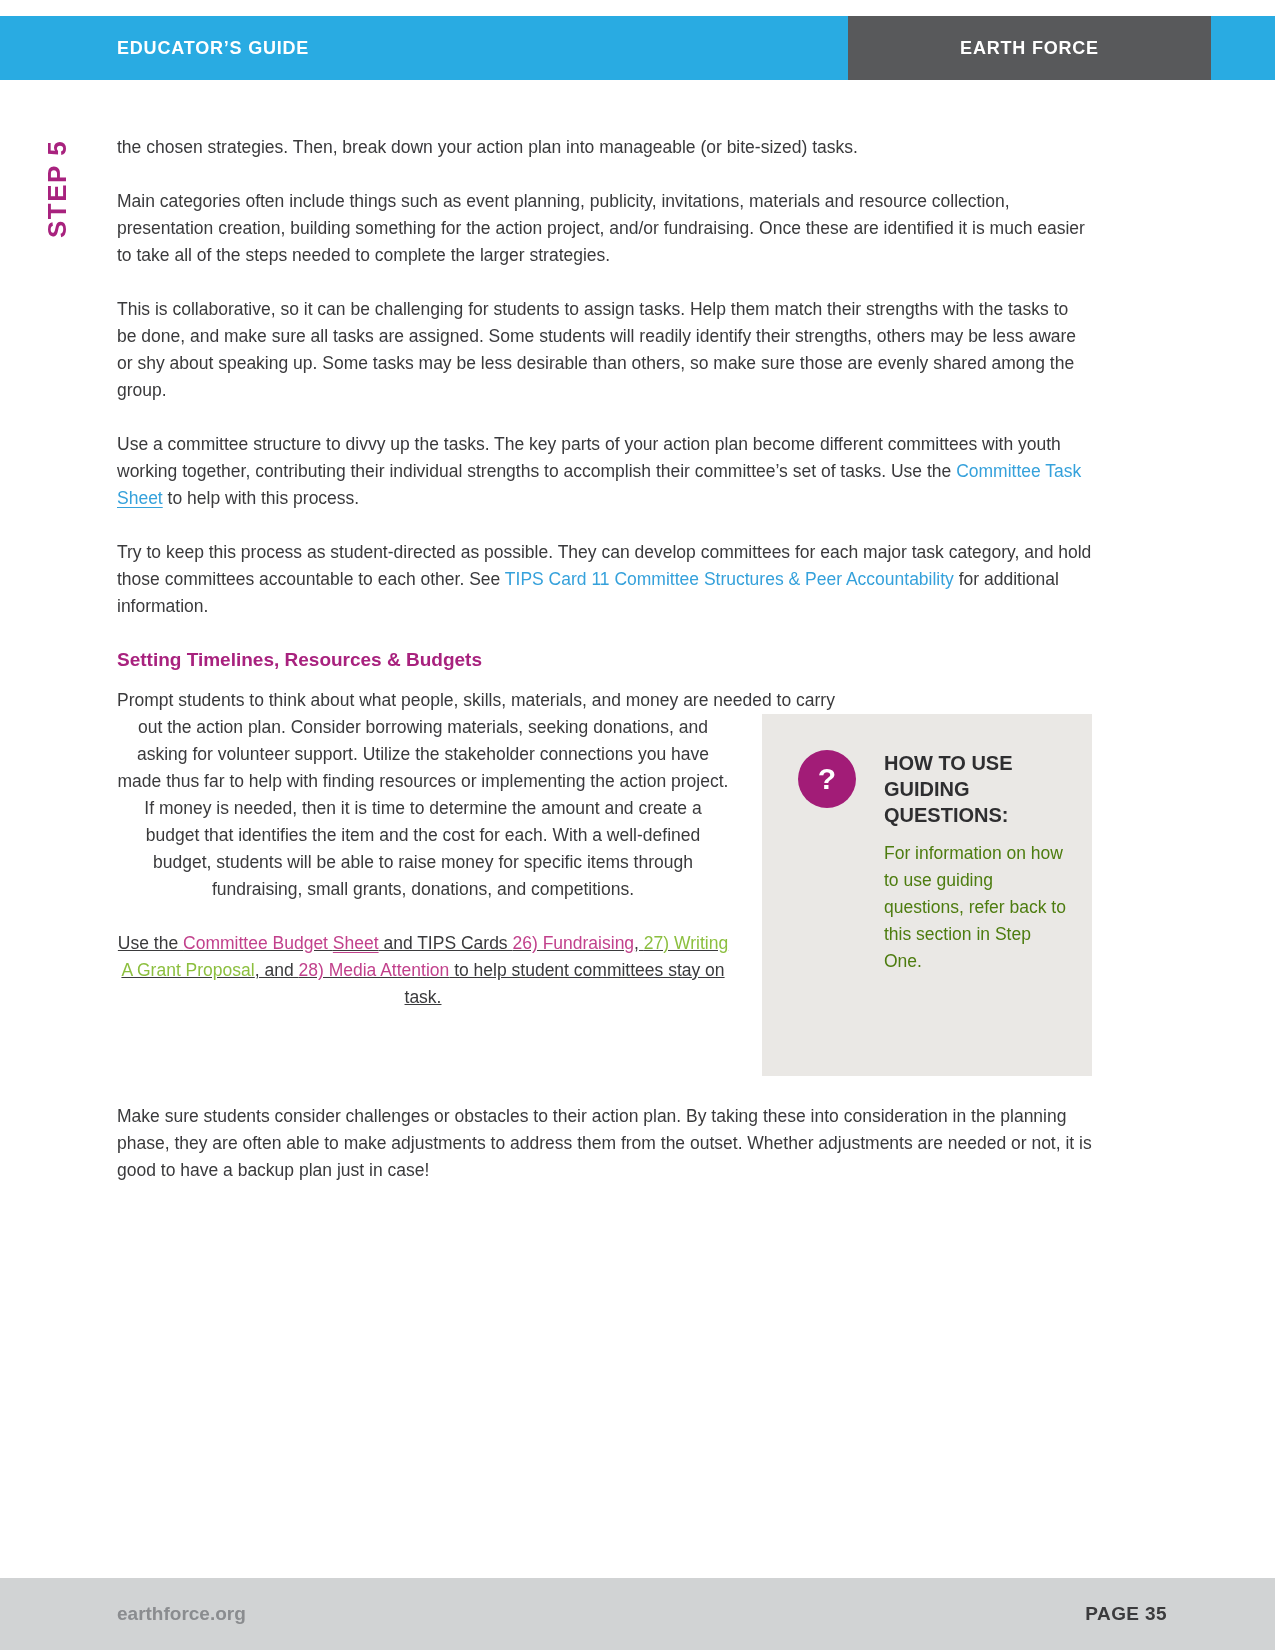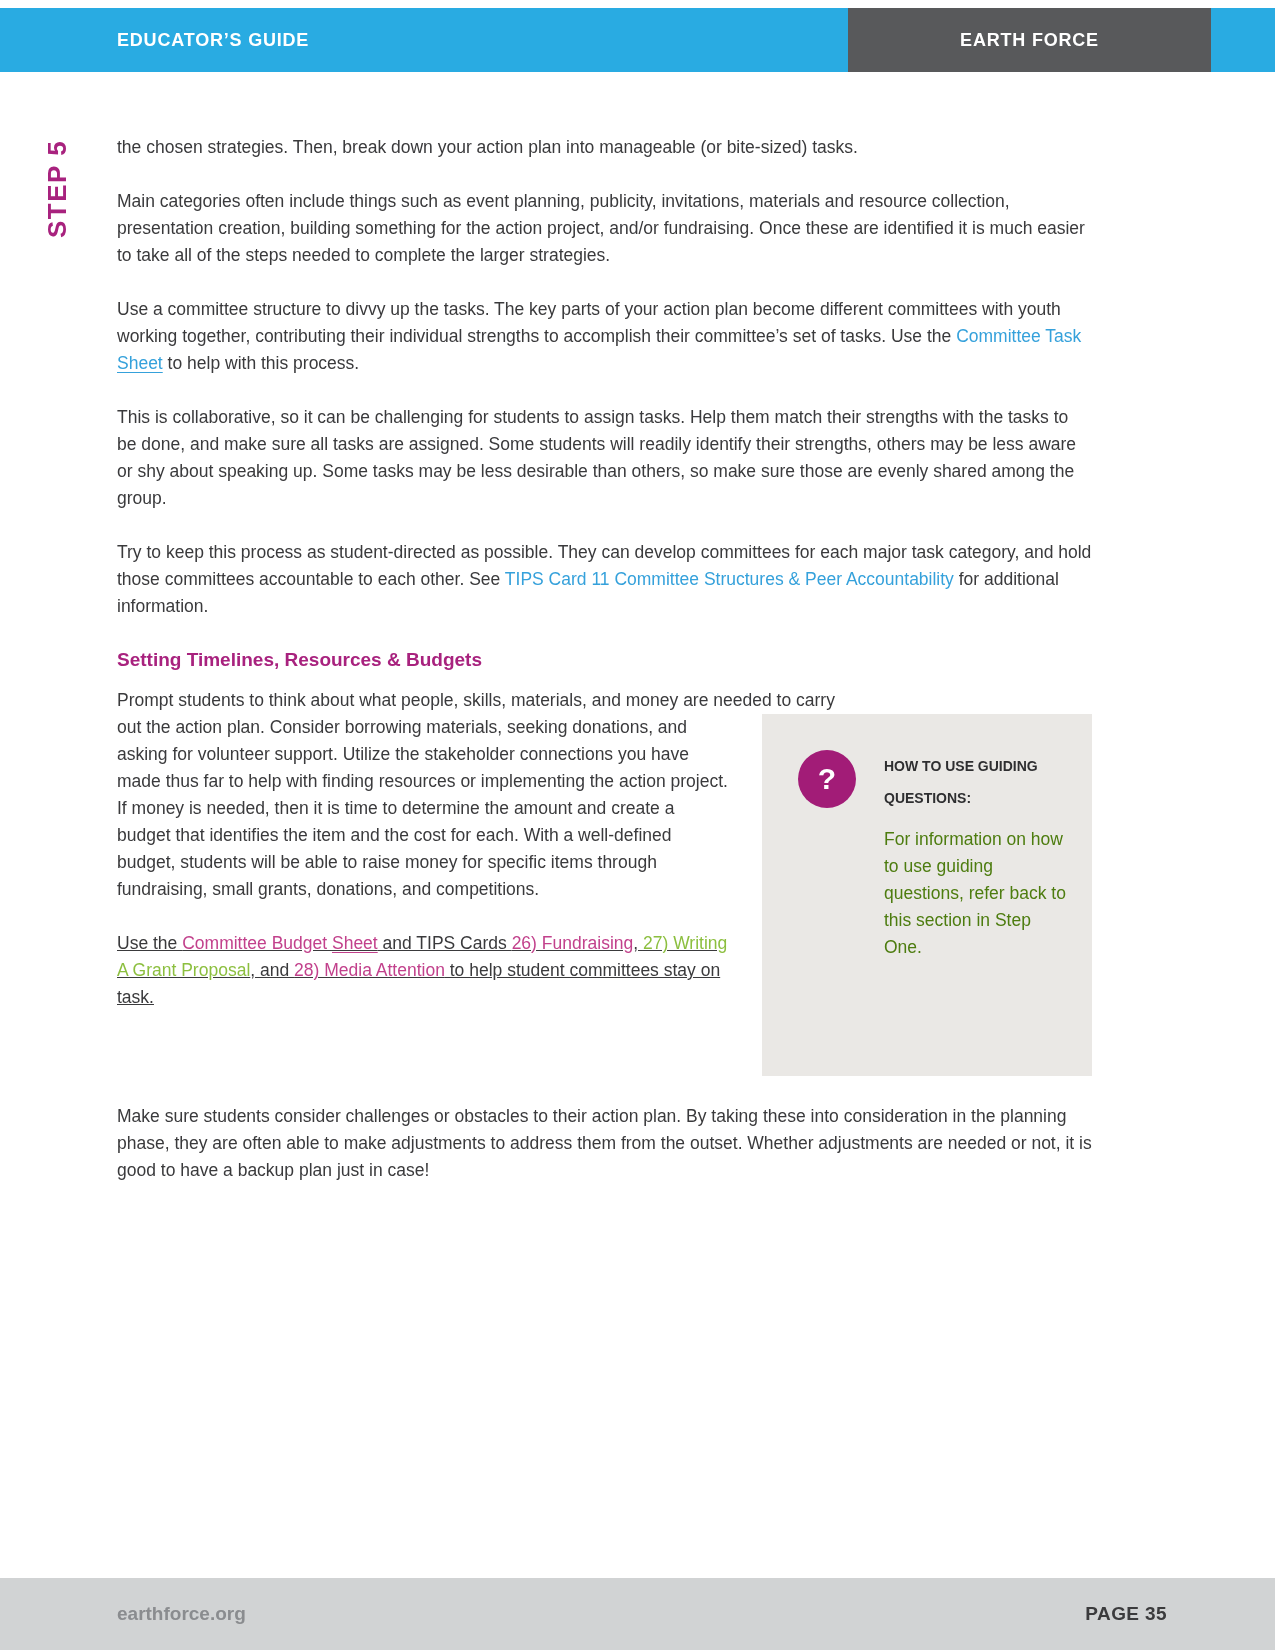--- a/index.html
+++ b/index.html
@@ -6,21 +6,21 @@
   html,body { background:#ffffff; }
   body { font-family:"Liberation Sans","DejaVu Sans",sans-serif; color:#3a3a3c; }
 
   .page {
     position:relative; width:1275px; height:1650px;
     background:#ffffff; overflow:hidden; margin:0 auto;
   }
 
   
   .topbar {
-    position:absolute; top:8px; left:0; right:0; height:64px;
+    position:absolute; top:16px; left:0; right:0; height:64px;
     background:var(--header-cyan,#29ABE2);
   }
   .topbar-title {
     position:absolute; left:117px; top:50%; transform:translateY(-50%);
     color:#ffffff; font-weight:700; font-size:18px; letter-spacing:0.8px;
   }
   .brand-box {
     position:absolute; top:0; right:64px; width:363px; height:64px;
     background:var(--header-dark,#58595B);
     display:flex; align-items:center; justify-content:center;
@@ -44,37 +44,37 @@
     margin:4px 0 14px 0; line-height:26px;
   }
 
   .link-blue { color:var(--link-blue,#35A1DB); }
   .link-pink { color:var(--link-pink,#C2418C); }
   .link-green { color:var(--link-green,#8CBF3F); }
   .u { text-decoration:underline; text-underline-offset:3px; }
 
   
   .wrap-row { display:flex; justify-content:space-between; margin-bottom:27px; }
-  .wrap-left { width:612px; }
+  .wrap-left { width:612px;text-align:center; }
   .wrap-left p:last-child { margin-bottom:16px;text-decoration:underline; }
 
   .callout {
     width:330px; min-height:362px;
     background:var(--callout-bg,#EAE8E5);
     padding:36px 26px 32px 36px;
   }
   .callout-head { display:flex; align-items:flex-start; }
   .q-circle {
     flex:0 0 58px; width:58px; height:58px; border-radius:50%;
     background:var(--magenta-deep,#A21C77);
     display:flex; align-items:center; justify-content:center;
   }
   .q-circle span { color:#ffffff; font-size:30px; font-weight:700; line-height:1; }
   .callout-text { margin-left:28px; width:182px; }
-  .callout-title { font-weight:700; font-size:14px; line-height:32px; color:#2e2e30; }
+  .callout-title { font-weight:700; font-size:20px; line-height:26px; color:#2e2e30; }
   .callout-body { font-size:17.5px; line-height:27px; margin-top:12px; color:#4d7c0f; }
 
   
   .pagefoot {
     position:absolute; left:0; right:0; bottom:0; height:72px;
     background:var(--footer-bg,#D1D3D4);
     display:flex; align-items:center; justify-content:space-between;
     padding:0 108px 0 117px;
   }
   .foot-site { color:#8a8c8f; font-weight:700; font-size:19px; }
@@ -93,23 +93,23 @@
   </header>
 
   <div class="step-label">STEP 5</div>
 
   <main class="content">
 
     <p>the chosen strategies. Then, break down your action plan into manageable (or bite-sized) tasks.</p>
 
     <p>Main categories often include things such as event planning, publicity, invitations, materials and resource collection, presentation creation, building something for the action project, and/or fundraising. Once these are identified it is much easier to take all of the steps needed to complete the larger strategies.</p>
 
+    <p>This is collaborative, so it can be challenging for students to assign tasks. Help them match their strengths with the tasks to be done, and make sure all tasks are assigned. Some students will readily identify their strengths, others may be less aware or shy about speaking up. Some tasks may be less desirable than others, so make sure those are evenly shared among the group.</p>
+
     <p><span>Use a committee structure to divvy up the tasks. The key parts of your action plan become different committees with youth working together, contributing their individual strengths to accomplish their committee’s set of tasks. Use the </span><span class="link-blue"><span>Committee Task </span><span class="u">Sheet</span></span><span> to help with this process.</span></p>
-
-    <p>This is collaborative, so it can be challenging for students to assign tasks. Help them match their strengths with the tasks to be done, and make sure all tasks are assigned. Some students will readily identify their strengths, others may be less aware or shy about speaking up. Some tasks may be less desirable than others, so make sure those are evenly shared among the group.</p>
 
     <p><span>Try to keep this process as student-directed as possible. They can develop committees for each major task category, and hold those committees accountable to each other. See </span><span class="link-blue">TIPS Card 11 Committee Structures &amp; Peer Accountability</span><span> for additional information.</span></p>
 
     <h2 class="section-heading">Setting Timelines, Resources &amp; Budgets</h2>
 
 
     <p style="margin-bottom:0;">Prompt students to think about what people, skills, materials, and money are needed to carry</p>
 
     <div class="wrap-row">
       <div class="wrap-left">

